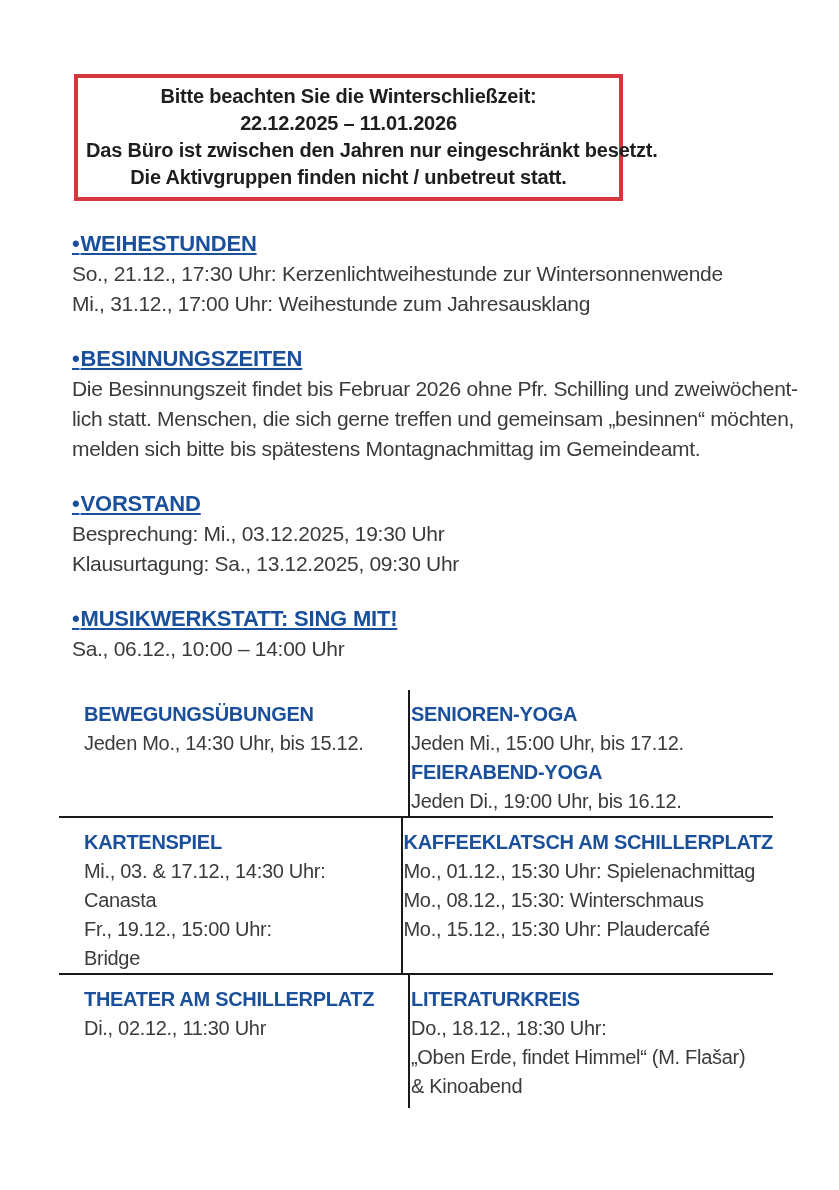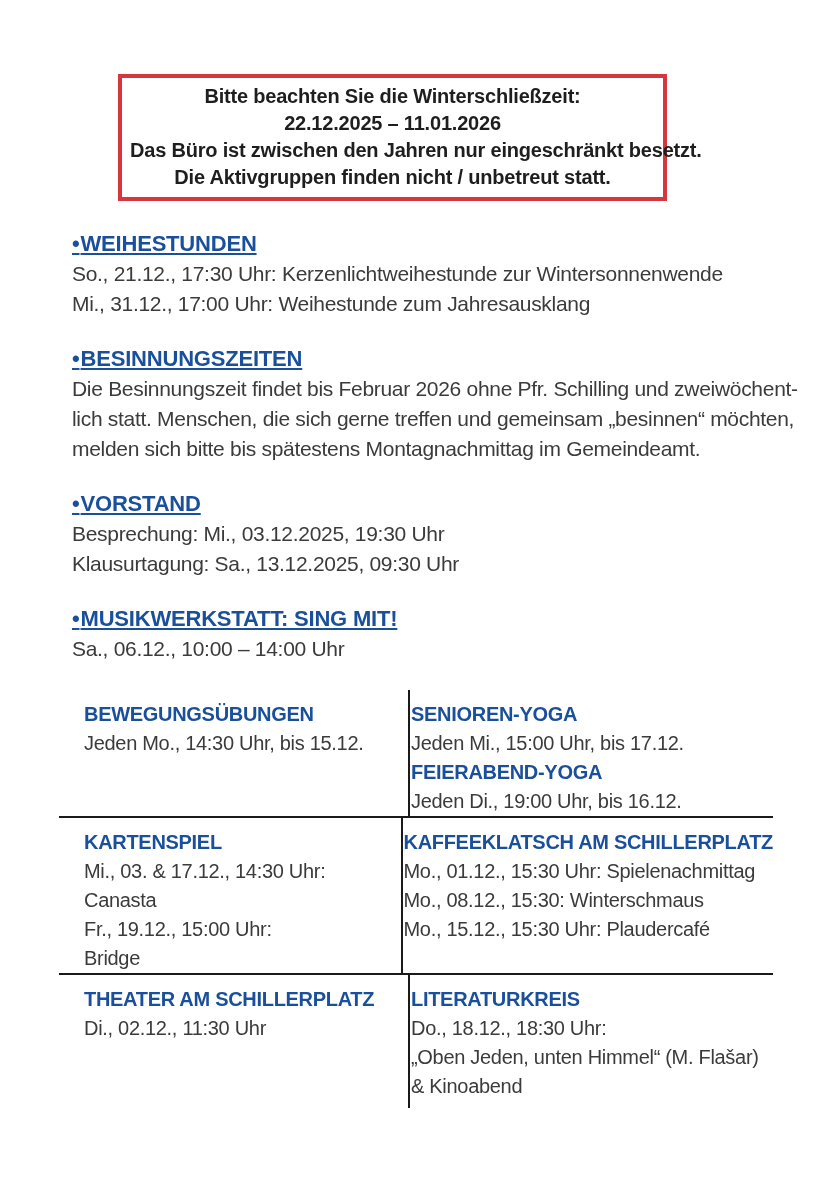--- a/index.html
+++ b/index.html
@@ -8,21 +8,21 @@
     background:#ffffff;
     font-family:"Liberation Sans",sans-serif;
     overflow:hidden;
     position:relative;
   }
   .page{width:839px;height:1190px;position:relative;}
 
   
   .notice-box{
     box-sizing:border-box;
-    margin:74px 70px 0 118px;
+    margin:74px 70px 0 74px;
     width:549px;
     border:4px solid var(--notice-red,#d6363e);
     padding:5px 8px 6px 8px;
     text-align:center;
   }
   .notice-line{
     font-size:20px;
     font-weight:bold;
     line-height:27px;
     color:var(--notice-text,#1e1e1e);
@@ -167,20 +167,20 @@
     </div>
 
     <div class="trow row-3">
       <div class="tcell left">
         <div class="entry-title">THEATER AM SCHILLERPLATZ</div>
         <div class="entry-line">Di., 02.12., 11:30 Uhr</div>
       </div>
       <div class="tcell right">
         <div class="entry-title">LITERATURKREIS</div>
         <div class="entry-line">Do., 18.12., 18:30 Uhr:</div>
-        <div class="entry-line">„Oben Jeden, unten Himmel“ (M. Flašar)</div>
+        <div class="entry-line">„Oben Erde, findet Himmel“ (M. Flašar)</div>
         <div class="entry-line">&amp; Kinoabend</div>
       </div>
     </div>
 
   </div>
 
 </div>
 
 </body></html>

